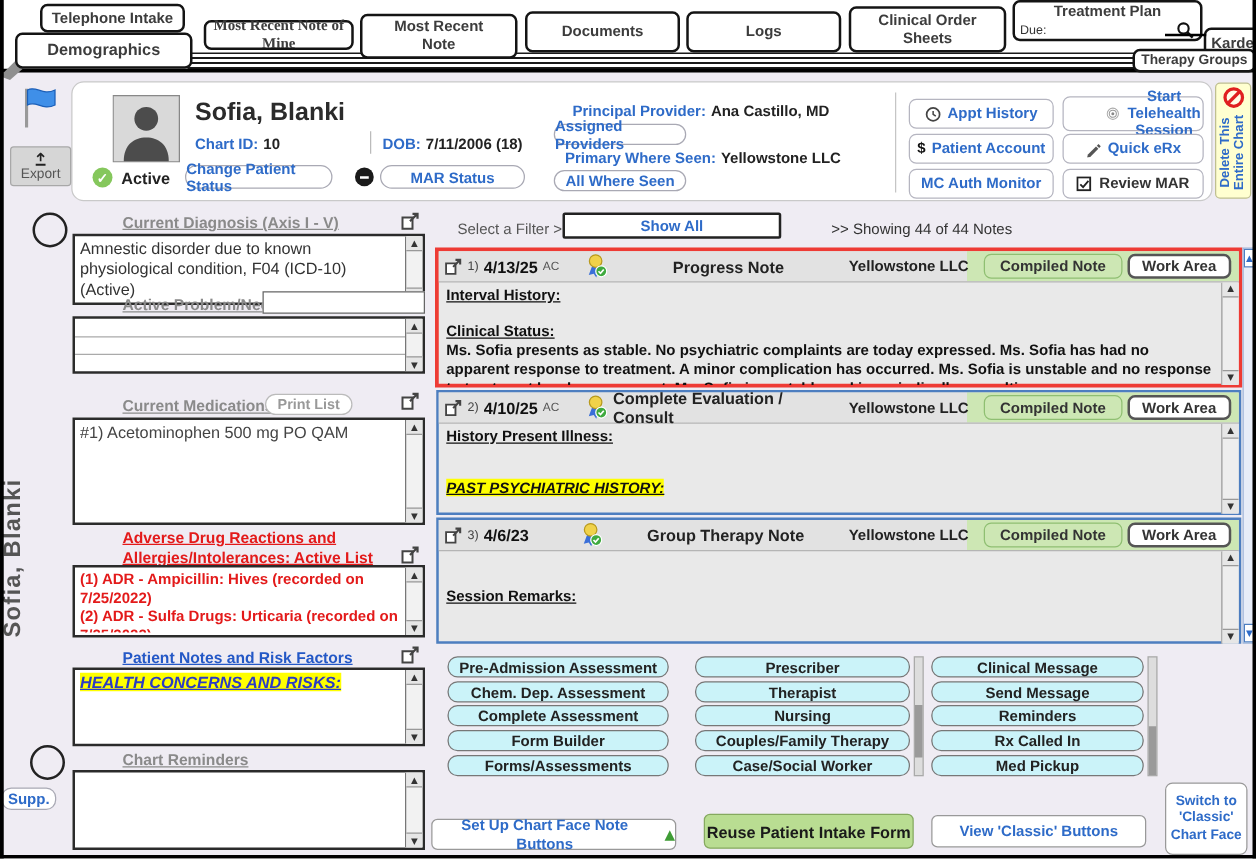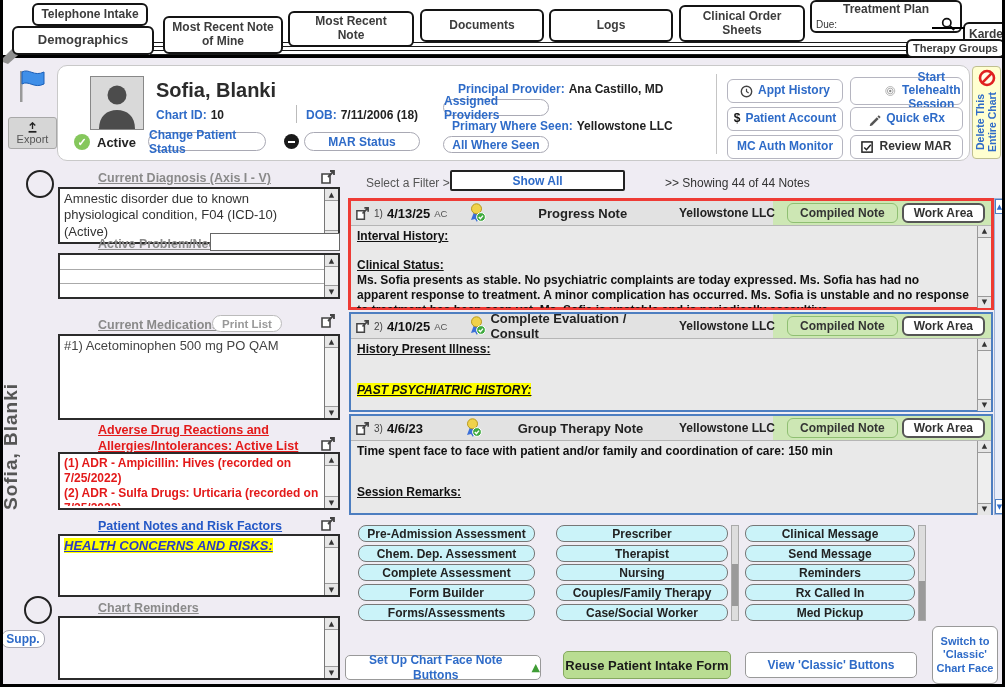--- a/index.html
+++ b/index.html
@@ -71,21 +71,21 @@
   <svg class="corner" width="40" height="28">
       <polygon points="0,25 25,0 33,6 8,28" fill="#8f8f8f"></polygon>
     </svg>
 
   <div class="tab" style="left:32px;top:3px;width:116px;height:23px;">
       <span>Telephone Intake</span>
     </div>
   <div class="tab" style="left:12px;top:26px;width:142px;height:29px;font-size:13px;z-index:8;">
       <span>Demographics</span>
     </div>
-  <div class="tab" style="left:163px;top:16px;width:120px;height:38px;">
+  <div class="tab" style="left:163px;top:16px;width:120px;height:24px;font-family:Liberation Serif, serif;">
       <span>Most Recent Note of Mine</span>
     </div>
   <div class="tab" style="left:288px;top:11px;width:126px;height:36px;">
       <span style="width:86px;">Most Recent Note</span>
     </div>
   <div class="tab" style="left:420px;top:9px;width:124px;height:33px;">
       <span>Documents</span>
     </div>
   <div class="tab" style="left:549px;top:9px;width:124px;height:33px;">
       <span>Logs</span>
@@ -383,21 +383,20 @@
           <circle cx="7.5" cy="5.8" r="5" fill="#f0d24a" stroke="#b89a1e" stroke-width="1"></circle>
           <circle cx="12" cy="14" r="4.4" fill="#3faa3f" stroke="#fff" stroke-width="1"></circle>
           <path d="M9.8 14 l1.6 1.6 2.6-3" stroke="#fff" stroke-width="1.4" fill="none"></path>
         </svg>
       <span class="ntype">Group Therapy Note</span>
       <span class="nloc">Yellowstone LLC</span>
       <button class="gbtn"><span>Compiled Note</span></button>
       <button class="wbtn"><span>Work Area</span></button>
     </div>
     <div class="nbody" style="height:71px;">
-      <div>Time spent face to face with patient and/or family and coordination of care:  150 min</div>
       <div style="height:26px;"></div>
       <div class="uh">Session Remarks:</div>
       <div class="vscroll" style="background:#eee;border-left:1px solid #999;">
           <span class="sa up"></span>
           <span class="sa dn"></span>
         </div>
     </div>
   </div>
 
   <div class="notescroll">

